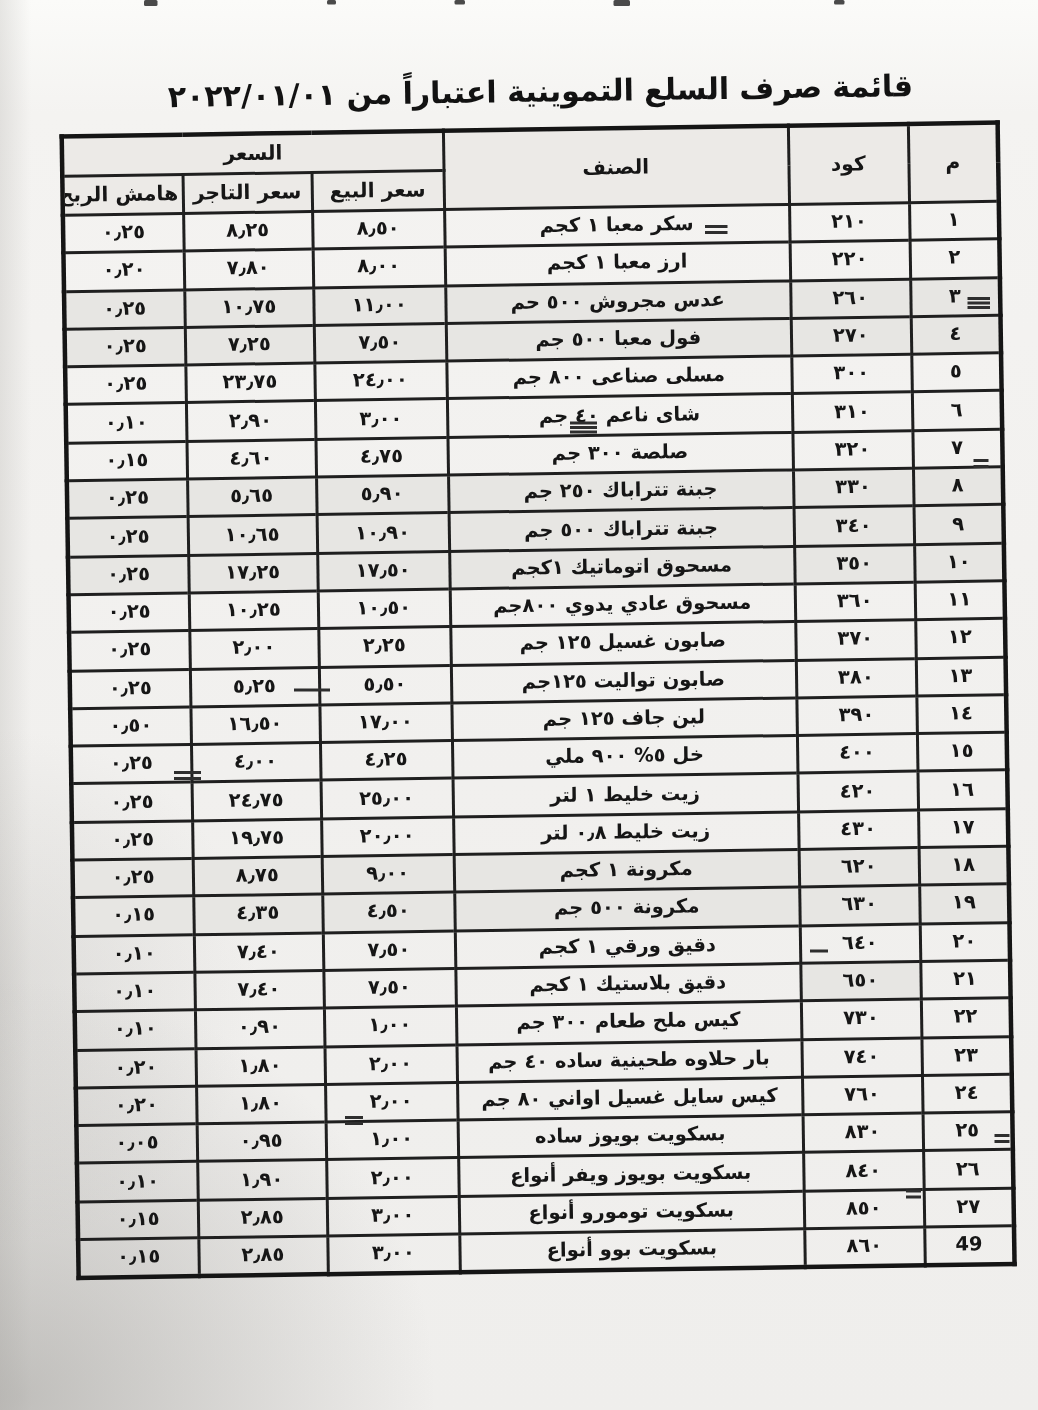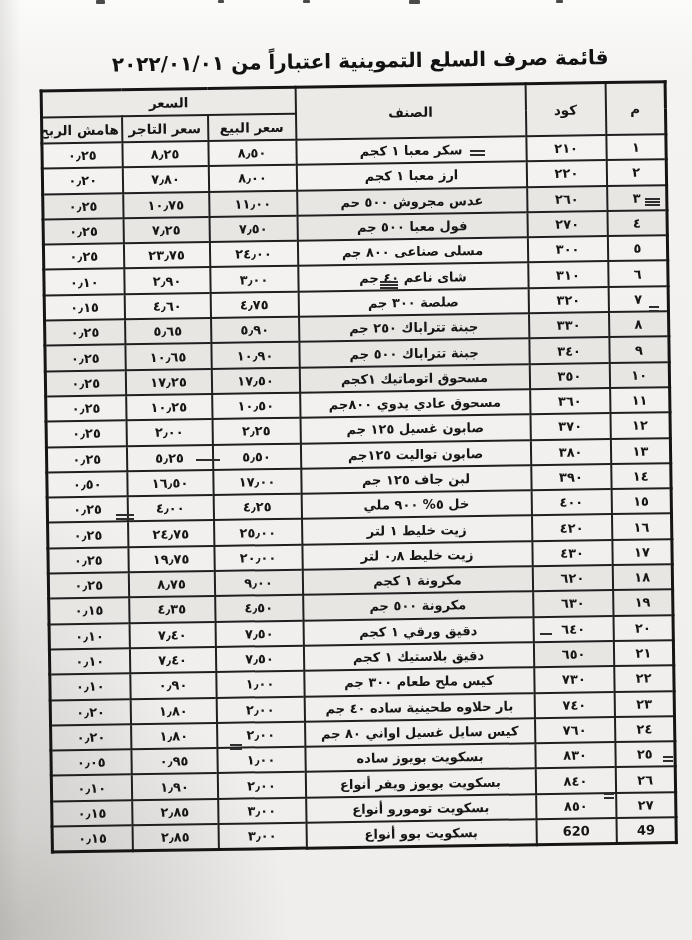--- a/index.html
+++ b/index.html
@@ -325,21 +325,21 @@
           <tr data-name="table-row">
             <td data-name="cell-num">٢٧</td>
             <td data-name="cell-code">٨٥٠</td>
             <td data-name="cell-item">بسكويت تومورو أنواع</td>
             <td data-name="cell-sell">٣٫٠٠</td>
             <td data-name="cell-trader">٢٫٨٥</td>
             <td data-name="cell-margin">٠٫١٥</td>
           </tr>
           <tr data-name="table-row">
             <td data-name="cell-num">49</td>
-            <td data-name="cell-code">620</td>
+            <td data-name="cell-code">٨٦٠</td>
             <td data-name="cell-item">بسكويت بوو أنواع</td>
             <td data-name="cell-sell">٣٫٠٠</td>
             <td data-name="cell-trader">٢٫٨٥</td>
             <td data-name="cell-margin">٠٫١٥</td>
           </tr>
         </tbody>
     </table>
   </div>
 
   <div class="art a2" style="left:470px;top:150px;" data-name="scan-artifact"></div>

